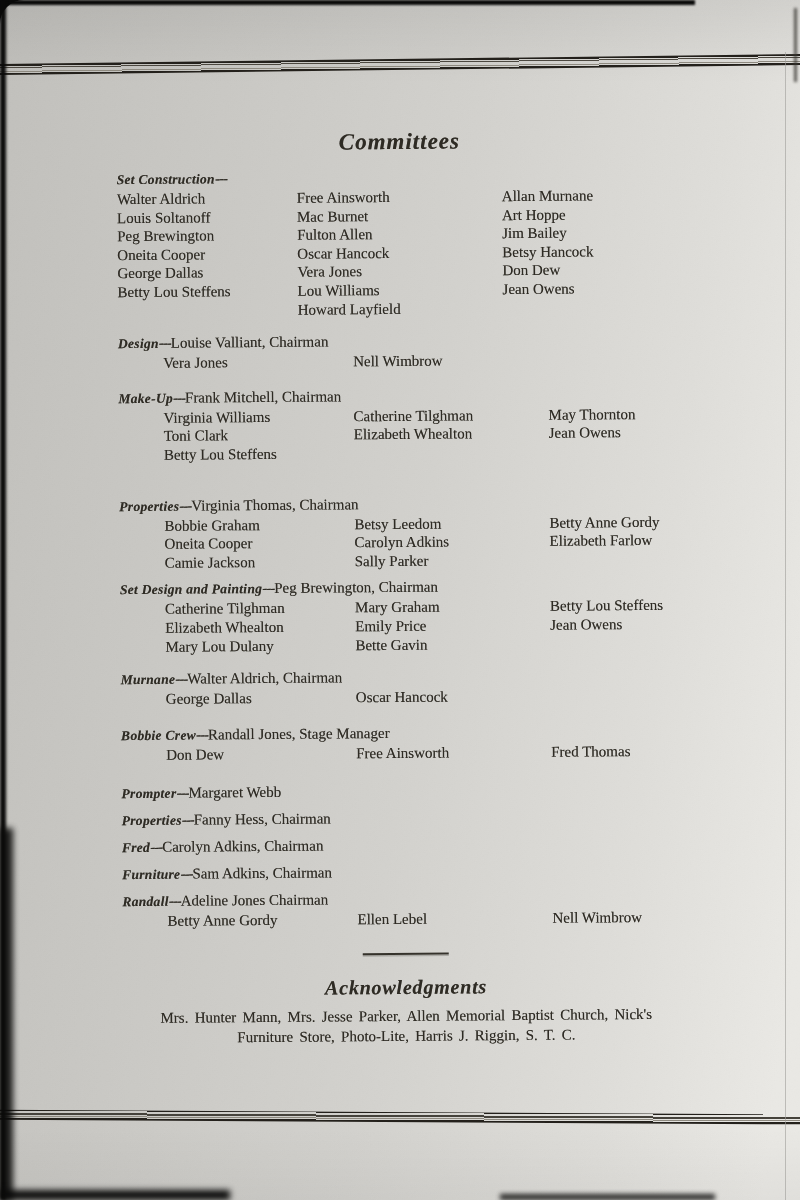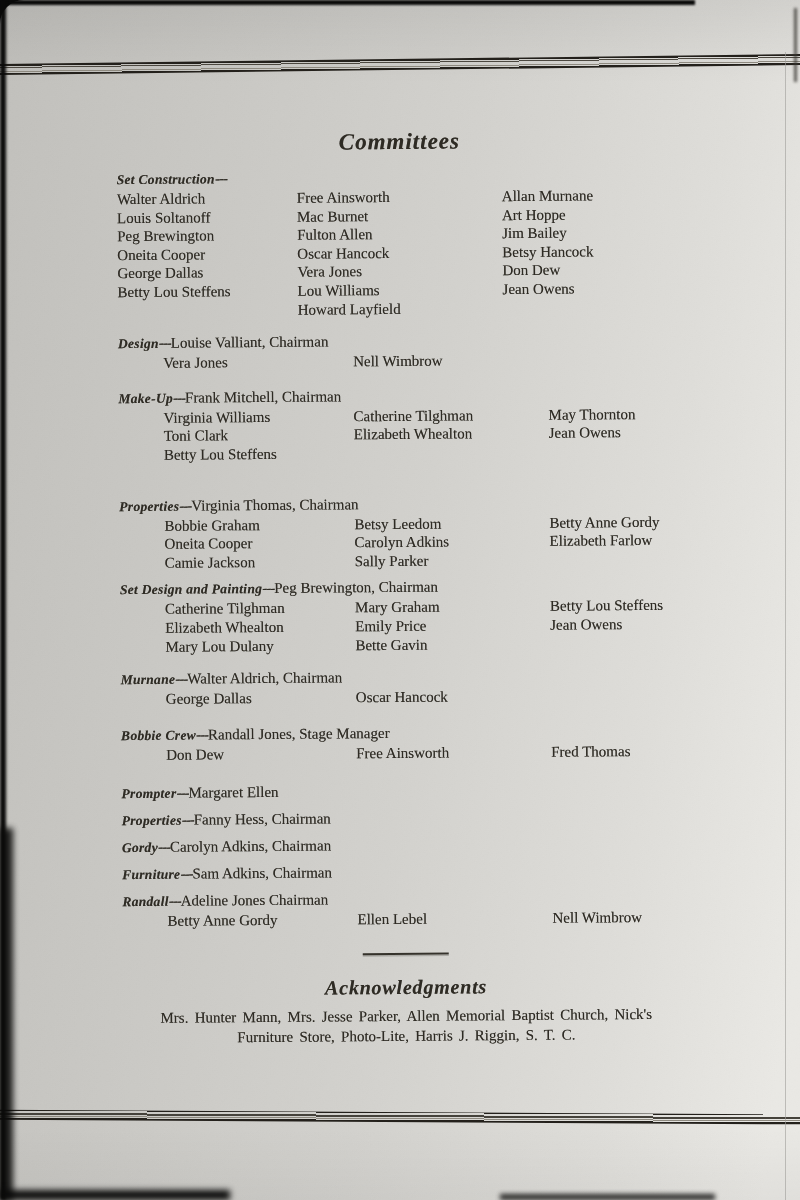--- a/index.html
+++ b/index.html
@@ -210,27 +210,27 @@
             </div>
             <div class="col col2">
               <div class="name">Free Ainsworth</div>
             </div>
             <div class="col col3">
               <div class="name">Fred Thomas</div>
             </div>
           </div>
         </section>
         <section class="sec sec-prompter indent line-only">
-          <div class="sec-head"><span class="sec-label">Prompter</span><span class="sec-sep">---</span><span class="sec-rest">Margaret Ellen</span></div>
+          <div class="sec-head"><span class="sec-label">Prompter</span><span class="sec-sep">---</span><span class="sec-rest">Margaret Webb</span></div>
         </section>
         <section class="sec sec-hospitality indent line-only">
           <div class="sec-head"><span class="sec-label">Properties</span><span class="sec-sep">---</span><span class="sec-rest">Fanny Hess, Chairman</span></div>
         </section>
         <section class="sec sec-door indent line-only">
-          <div class="sec-head"><span class="sec-label">Gordy</span><span class="sec-sep">---</span><span class="sec-rest">Carolyn Adkins, Chairman</span></div>
+          <div class="sec-head"><span class="sec-label">Fred</span><span class="sec-sep">---</span><span class="sec-rest">Carolyn Adkins, Chairman</span></div>
         </section>
         <section class="sec sec-publicity indent line-only">
           <div class="sec-head"><span class="sec-label">Furniture</span><span class="sec-sep">---</span><span class="sec-rest">Sam Adkins, Chairman</span></div>
         </section>
         <section class="sec sec-tickets indent">
           <div class="sec-head"><span class="sec-label">Randall</span><span class="sec-sep">---</span><span class="sec-rest">Adeline Jones Chairman</span></div>
           <div class="cols">
             <div class="col col1">
               <div class="name">Betty Anne Gordy</div>
             </div>

